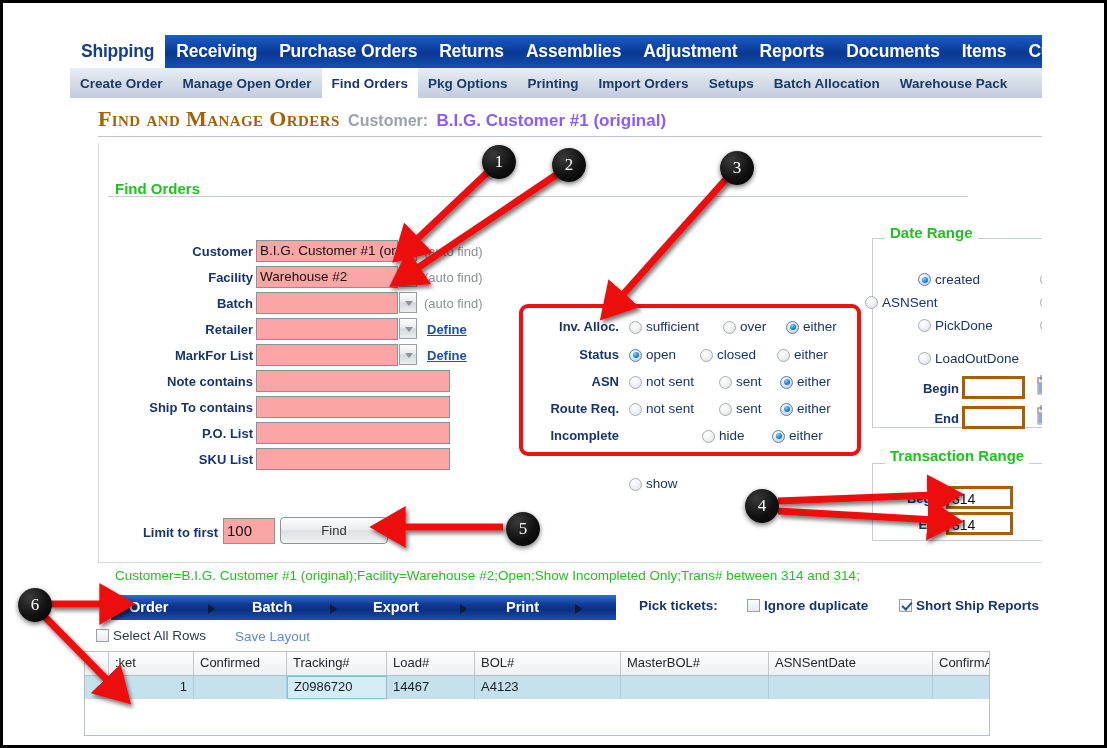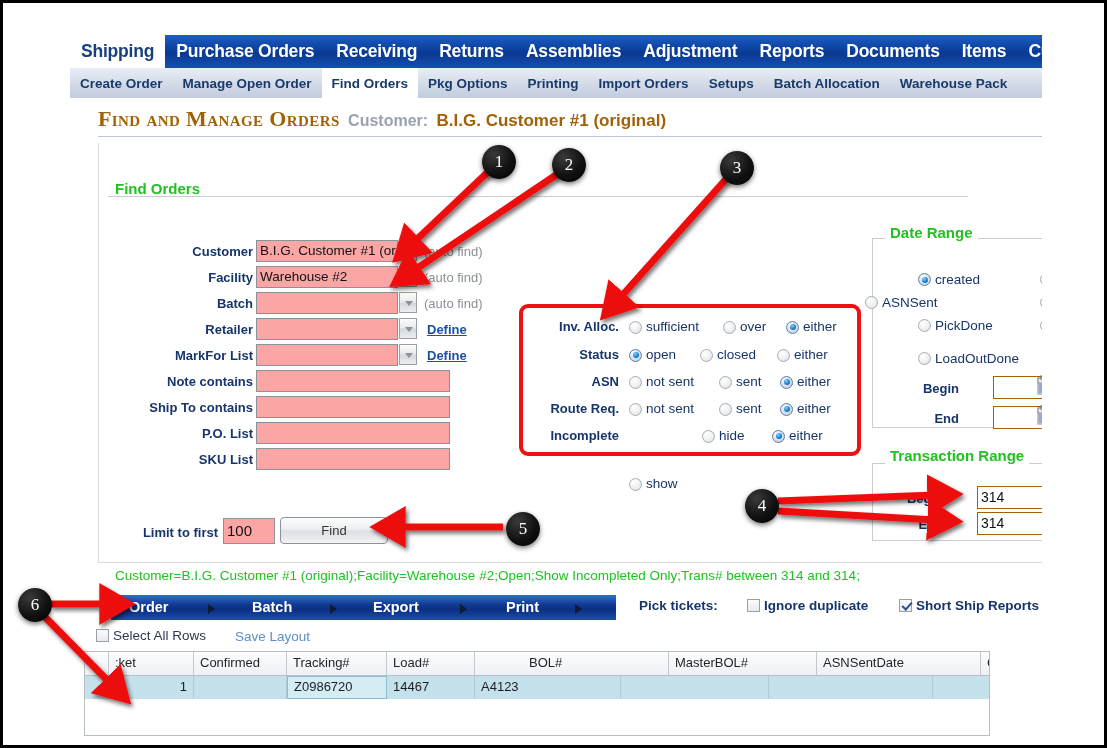--- a/index.html
+++ b/index.html
@@ -85,21 +85,21 @@
     font-weight: bold;
     color: #a16207;
     font-variant: small-caps;
     letter-spacing: 0.4px;
   }
   .t-cust-label {
     font-size: 16px; font-weight: bold; color: #9aa2ad;
     margin-left: 4px;
   }
   .t-cust-value {
-    font-size: 17px; font-weight: bold; color: #a16207;
+    font-size: 17px; font-weight: bold; color: #8b5cf6;
     margin-left: 4px;
   }
 
   
   .content-panel {
     position: absolute;
     left: 95px; top: 140px;
     width: 1006px; height: 420px;
     border: 1px solid #d6dbe2;
     border-top: none;
@@ -234,27 +234,26 @@
     white-space: nowrap;
   }
   .dr-label {
     position: absolute;
     font-size: 13px; font-weight: bold; color: #17356b;
     text-align: right;
     white-space: nowrap;
   }
   .dr-input {
     position: absolute;
-    border: 1px solid #a16207;
+    border: 3px solid #a16207;
     background: #fff;
     box-sizing: border-box;
     font-size: 14px; color: #111;
     padding: 1px 3px;
     line-height: 19px;
-    margin-left: 31px;
   }
   .cal-icon {
     position: absolute;
     width: 22px; height: 22px;
   }
 
   
   .findbtn {
     position: absolute;
     border: 1px solid #8d9299;
@@ -413,24 +412,24 @@
 <body>
 
 <div class="page-frame"></div>
 <div class="app">
 
   <div class="mainnav">
     <div class="tab active">
         <span>Shipping</span>
       </div>
     <div class="tab">
+        <span>Receiving</span>
+      </div>
+    <div class="tab">
         <span>Purchase Orders</span>
-      </div>
-    <div class="tab">
-        <span>Receiving</span>
       </div>
     <div class="tab">
         <span>Returns</span>
       </div>
     <div class="tab">
         <span>Assemblies</span>
       </div>
     <div class="tab">
         <span>Adjustment</span>
       </div>
@@ -714,21 +713,21 @@
   <div class="selectall"><span class="cbx"></span><span>Select All Rows</span></div>
   <div class="savelayout">Save Layout</div>
 
   <div class="grid">
     <div class="grid-head">
       <div class="gh" style="width:24px;"></div>
       <div class="gh" style="width:85px;">:ket</div>
       <div class="gh" style="width:93px;">Confirmed</div>
       <div class="gh" style="width:100px;">Tracking#</div>
       <div class="gh" style="width:88px;">Load#</div>
-      <div class="gh" style="width:146px;margin-left:48px;">BOL#</div>
+      <div class="gh" style="width:146px;">BOL#</div>
       <div class="gh" style="width:148px;">MasterBOL#</div>
       <div class="gh" style="width:164px;">ASNSentDate</div>
       <div class="gh" style="width:100px;">ConfirmASNS</div>
     </div>
     <div class="grid-row">
       <div class="gc" style="width:24px;"></div>
       <div class="gc num" style="width:85px;">1</div>
       <div class="gc" style="width:93px;"></div>
       <div class="gc editcell" style="width:100px;">Z0986720</div>
       <div class="gc" style="width:88px;">14467</div>

